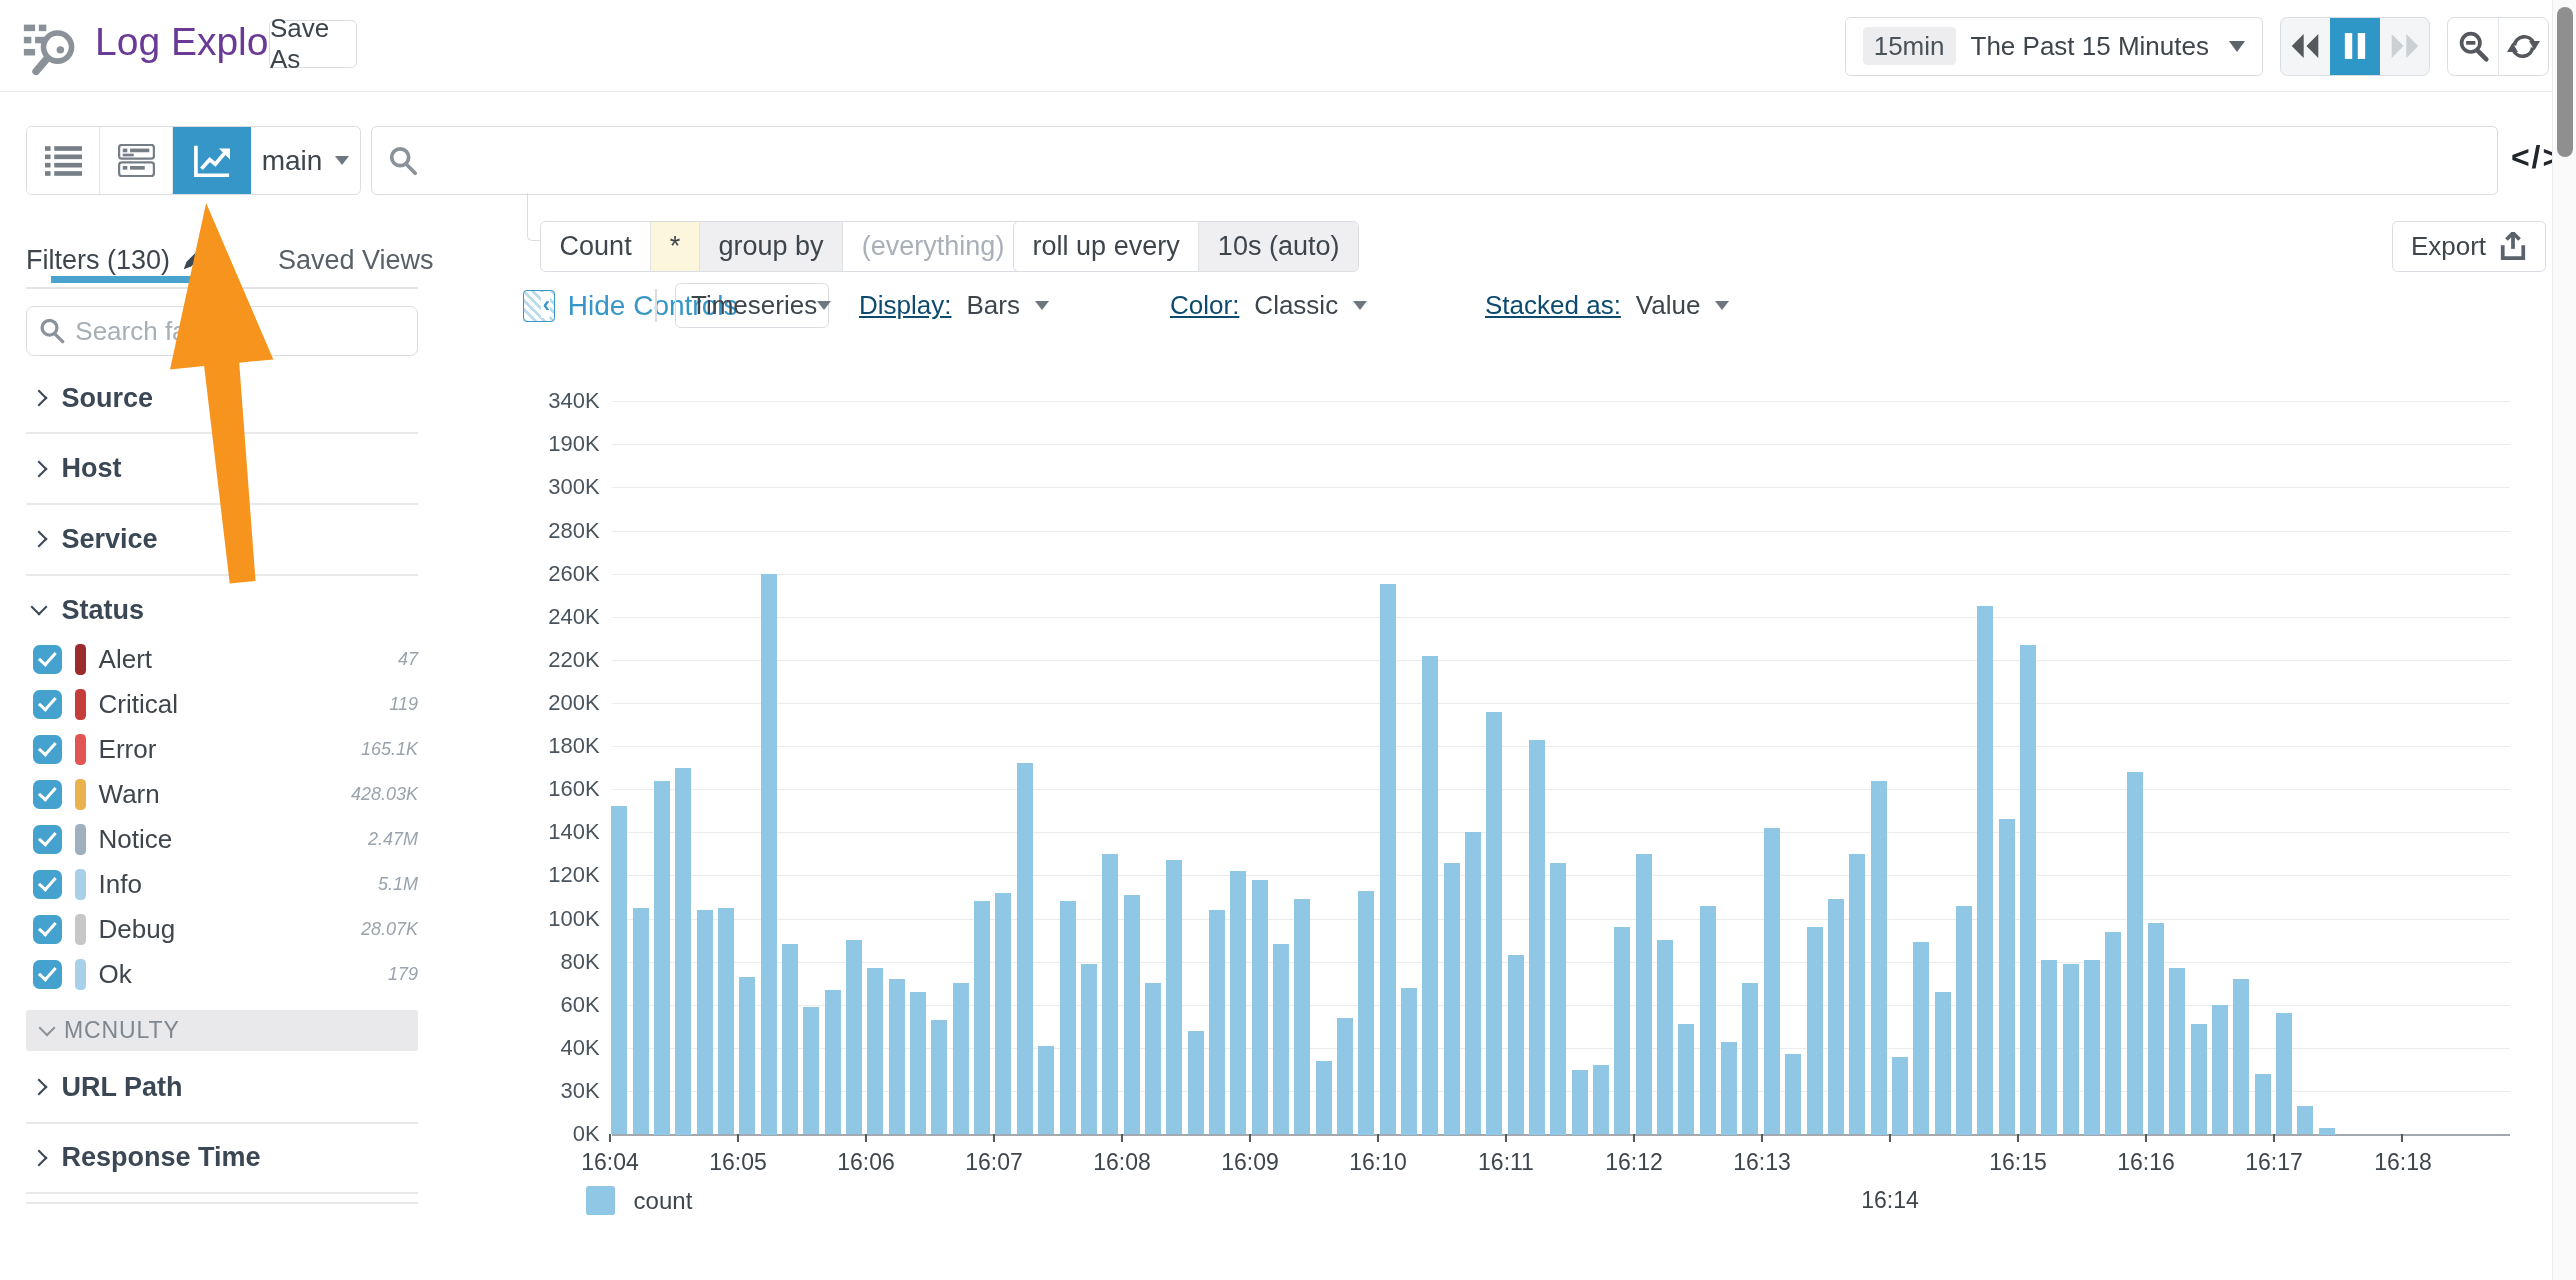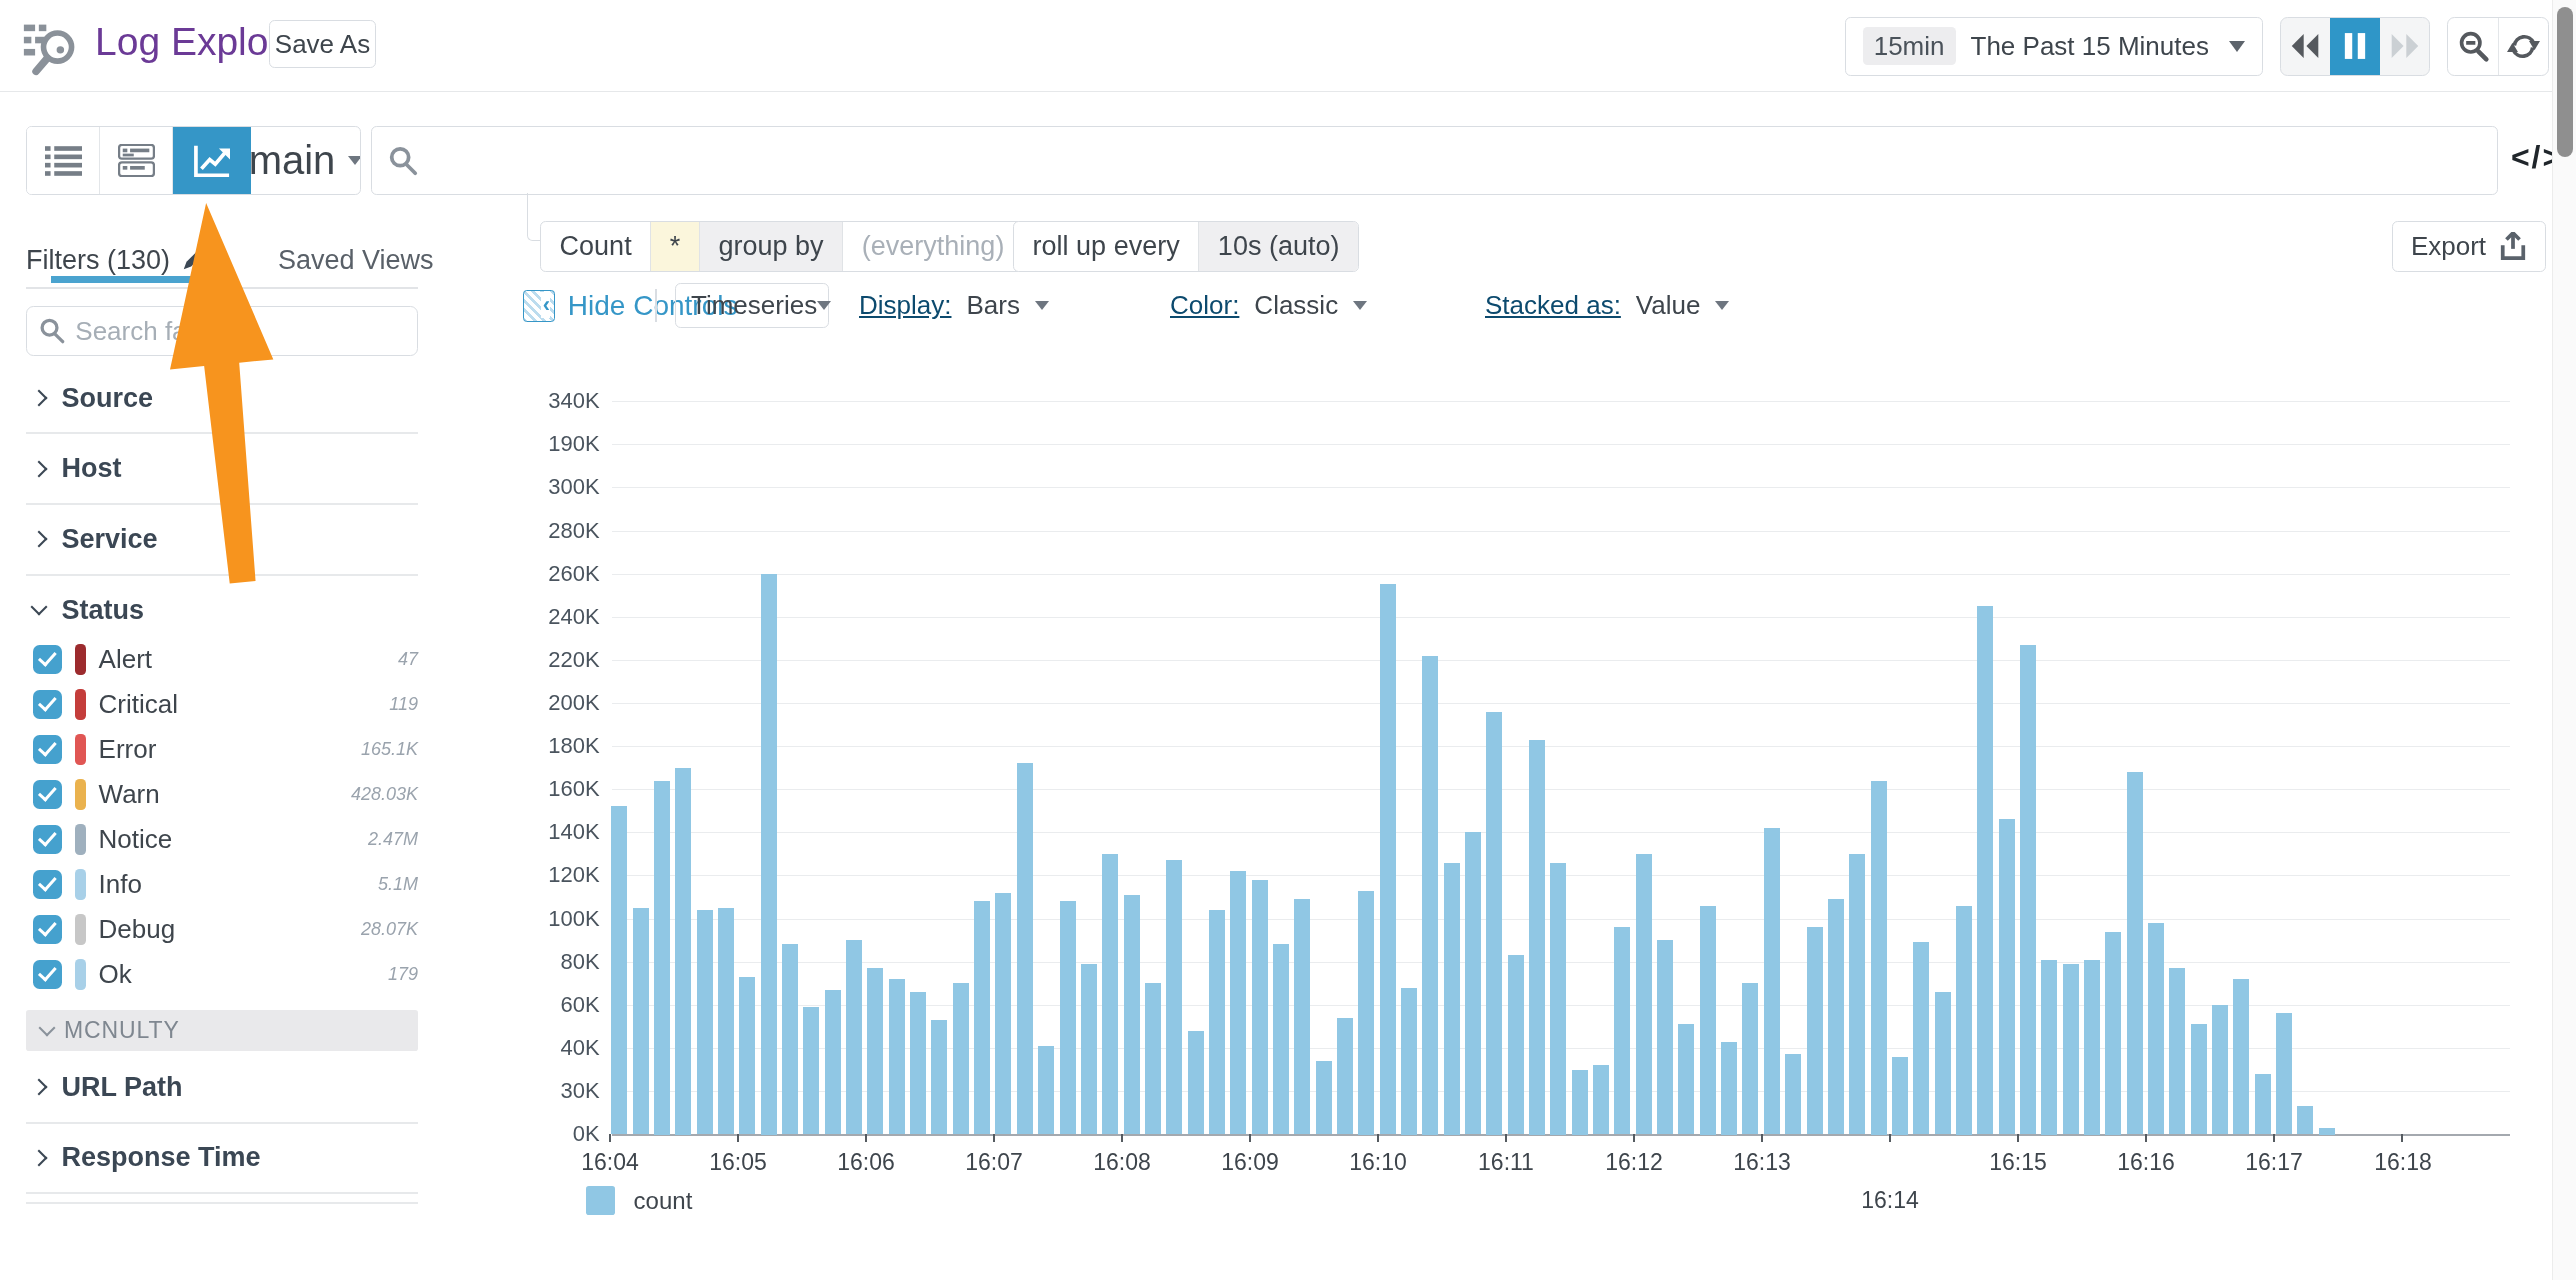--- a/index.html
+++ b/index.html
@@ -5,21 +5,21 @@
   * { margin:0; padding:0; box-sizing:border-box; }
   html,body { width:2576px; height:1281px; overflow:hidden; background:#fff;
               font-family:"Liberation Sans", sans-serif; color:#3e454c; }
   
   #header { position:absolute; left:0; top:0; width:2576px; height:92px; background:#fff;
             border-bottom:1.9px solid #e6e8ea; }
   #logo { position:absolute; left:22px; top:18.6px; width:58px; height:58px; }
   #page-title { position:absolute; left:95px; top:20.4px; font-size:39px; color:#6b3a96; font-weight:400; }
   .btn { border:1.9px solid #d9dde2; border-radius:5.6px; background:#fff; font-size:26px; color:#3e454c;
          display:flex; align-items:center; justify-content:center; }
-  #save-as { position:absolute; left:269px; top:20.4px; width:107px; height:48px; }
+  #save-as { position:absolute; left:269px; top:20.4px; width:88px; height:48px; }
   #time-select { position:absolute; left:1845px; top:16.7px; width:418px; height:59px; border:1.9px solid #d9dde2;
                  border-radius:5.6px; display:flex; align-items:center; padding:0 16.7px; gap:15px; }
   #time-badge { background:#ededef; border-radius:4.6px; padding:3.7px 11px; font-size:26px; color:#4a525a; }
   #time-label { font-size:26px; color:#3e454c; flex:1; }
   .caret { width:0; height:0; border-left:8.4px solid transparent; border-right:8.4px solid transparent;
            border-top:11px solid #5d646c; }
   #playback { position:absolute; left:2280px; top:16.7px; width:150px; height:59px; border:1.9px solid #d9dde2;
               border-radius:7.4px; background:#f4f5f6; display:flex; overflow:hidden; }
   .pb-cell { width:50px; height:100%; display:flex; align-items:center; justify-content:center; }
   #pause-btn { background:#2f96c8; }
@@ -28,21 +28,21 @@
   .zr-cell { width:50%; height:100%; display:flex; align-items:center; justify-content:center; }
   .zr-cell + .zr-cell { border-left:1.9px solid #e3e6e9; }
   
   #toolbar { position:absolute; left:0; top:94px; width:2576px; height:135px; background:#fff; }
   #view-group { position:absolute; left:26px; top:32px; height:69px; border:1.9px solid #d9dde2; border-radius:5.6px;
                 display:flex; overflow:hidden; background:#fff; }
   .view-btn { width:73px; height:100%; display:flex; align-items:center; justify-content:center;
               border-right:1.9px solid #e3e6e9; background:#fff; }
   .view-btn.active { background:#3596c7; border-right:none; width:78px; }
   #main-select { width:109px; display:flex; align-items:center; justify-content:center; gap:13px;
-                 font-size:40px; color:#3e454c; }
+                 font-size:28px; color:#3e454c; }
   #search-box { position:absolute; left:371px; top:32px; width:2127px; height:69px; border:1.9px solid #d9dde2;
                 border-radius:5.6px; display:flex; align-items:center; padding:0 15px; }
   #code-toggle { position:absolute; left:2511px; top:45px; font-size:32px; color:#20262b; font-weight:700;
                  letter-spacing:1.9px; }
   
   #sidebar { position:absolute; left:0; top:228px; width:520px; height:1052px; background:#fff; }
   #tab-filters { position:absolute; left:26px; top:16.7px; font-size:27px; color:#3e454c; display:flex; gap:11px; align-items:center;}
   #tab-saved  { position:absolute; left:278px; top:16.7px; font-size:27px; color:#596068; }
   #tab-underline { position:absolute; left:51px; top:48px; width:147px; height:7.4px; background:#4aa3cf; }
   #tab-divider { position:absolute; left:26px; top:59px; width:392px; height:1.9px; background:#e2e4e7; }

